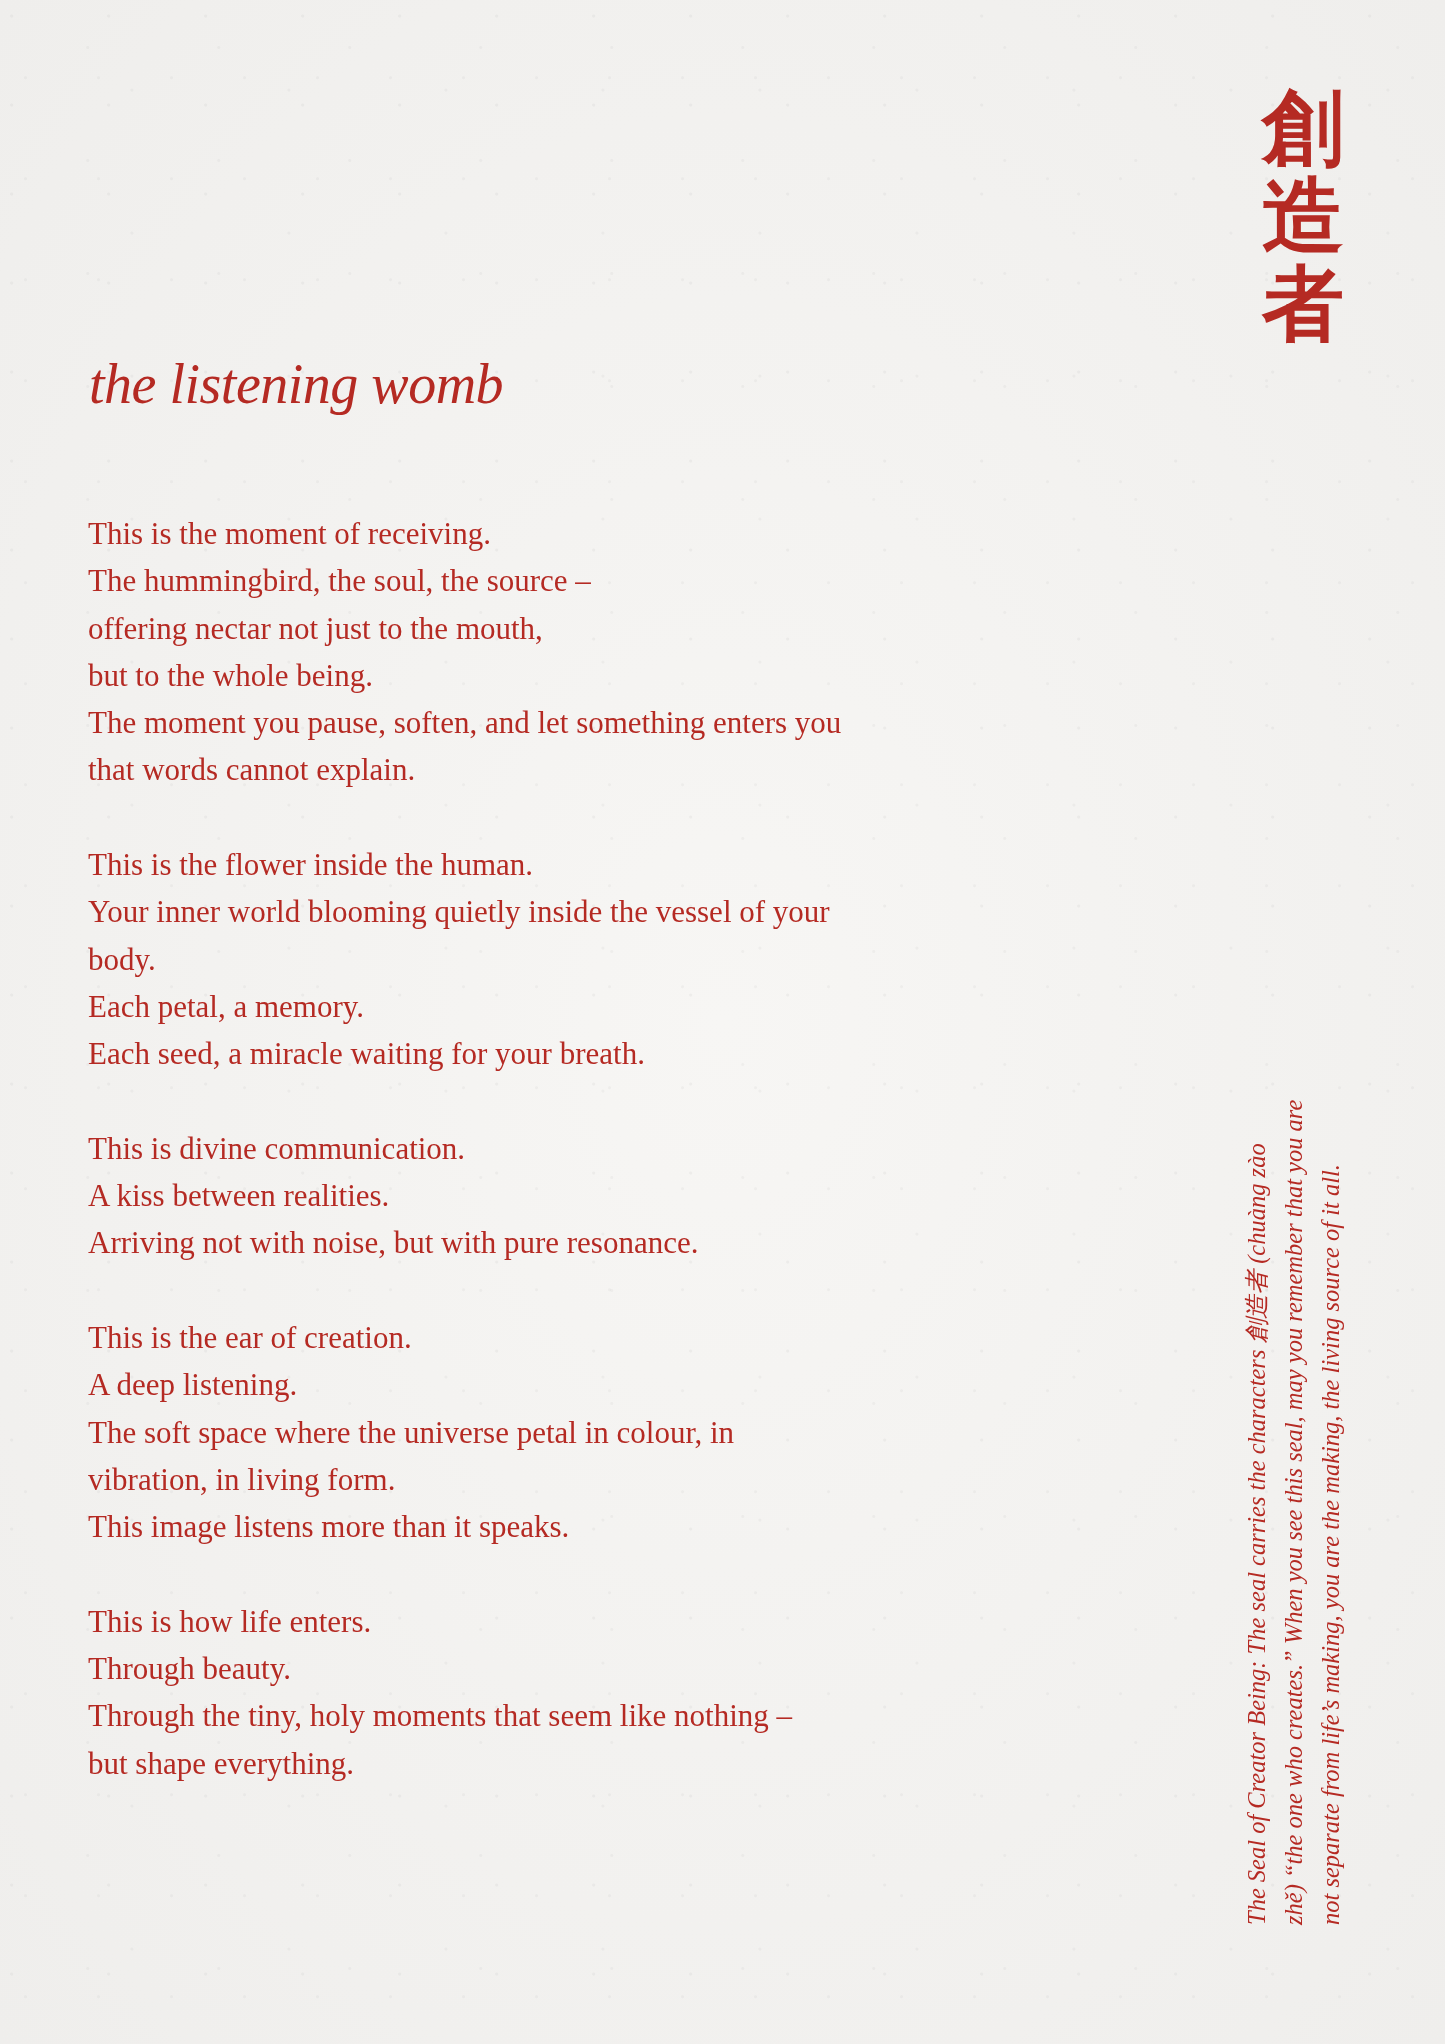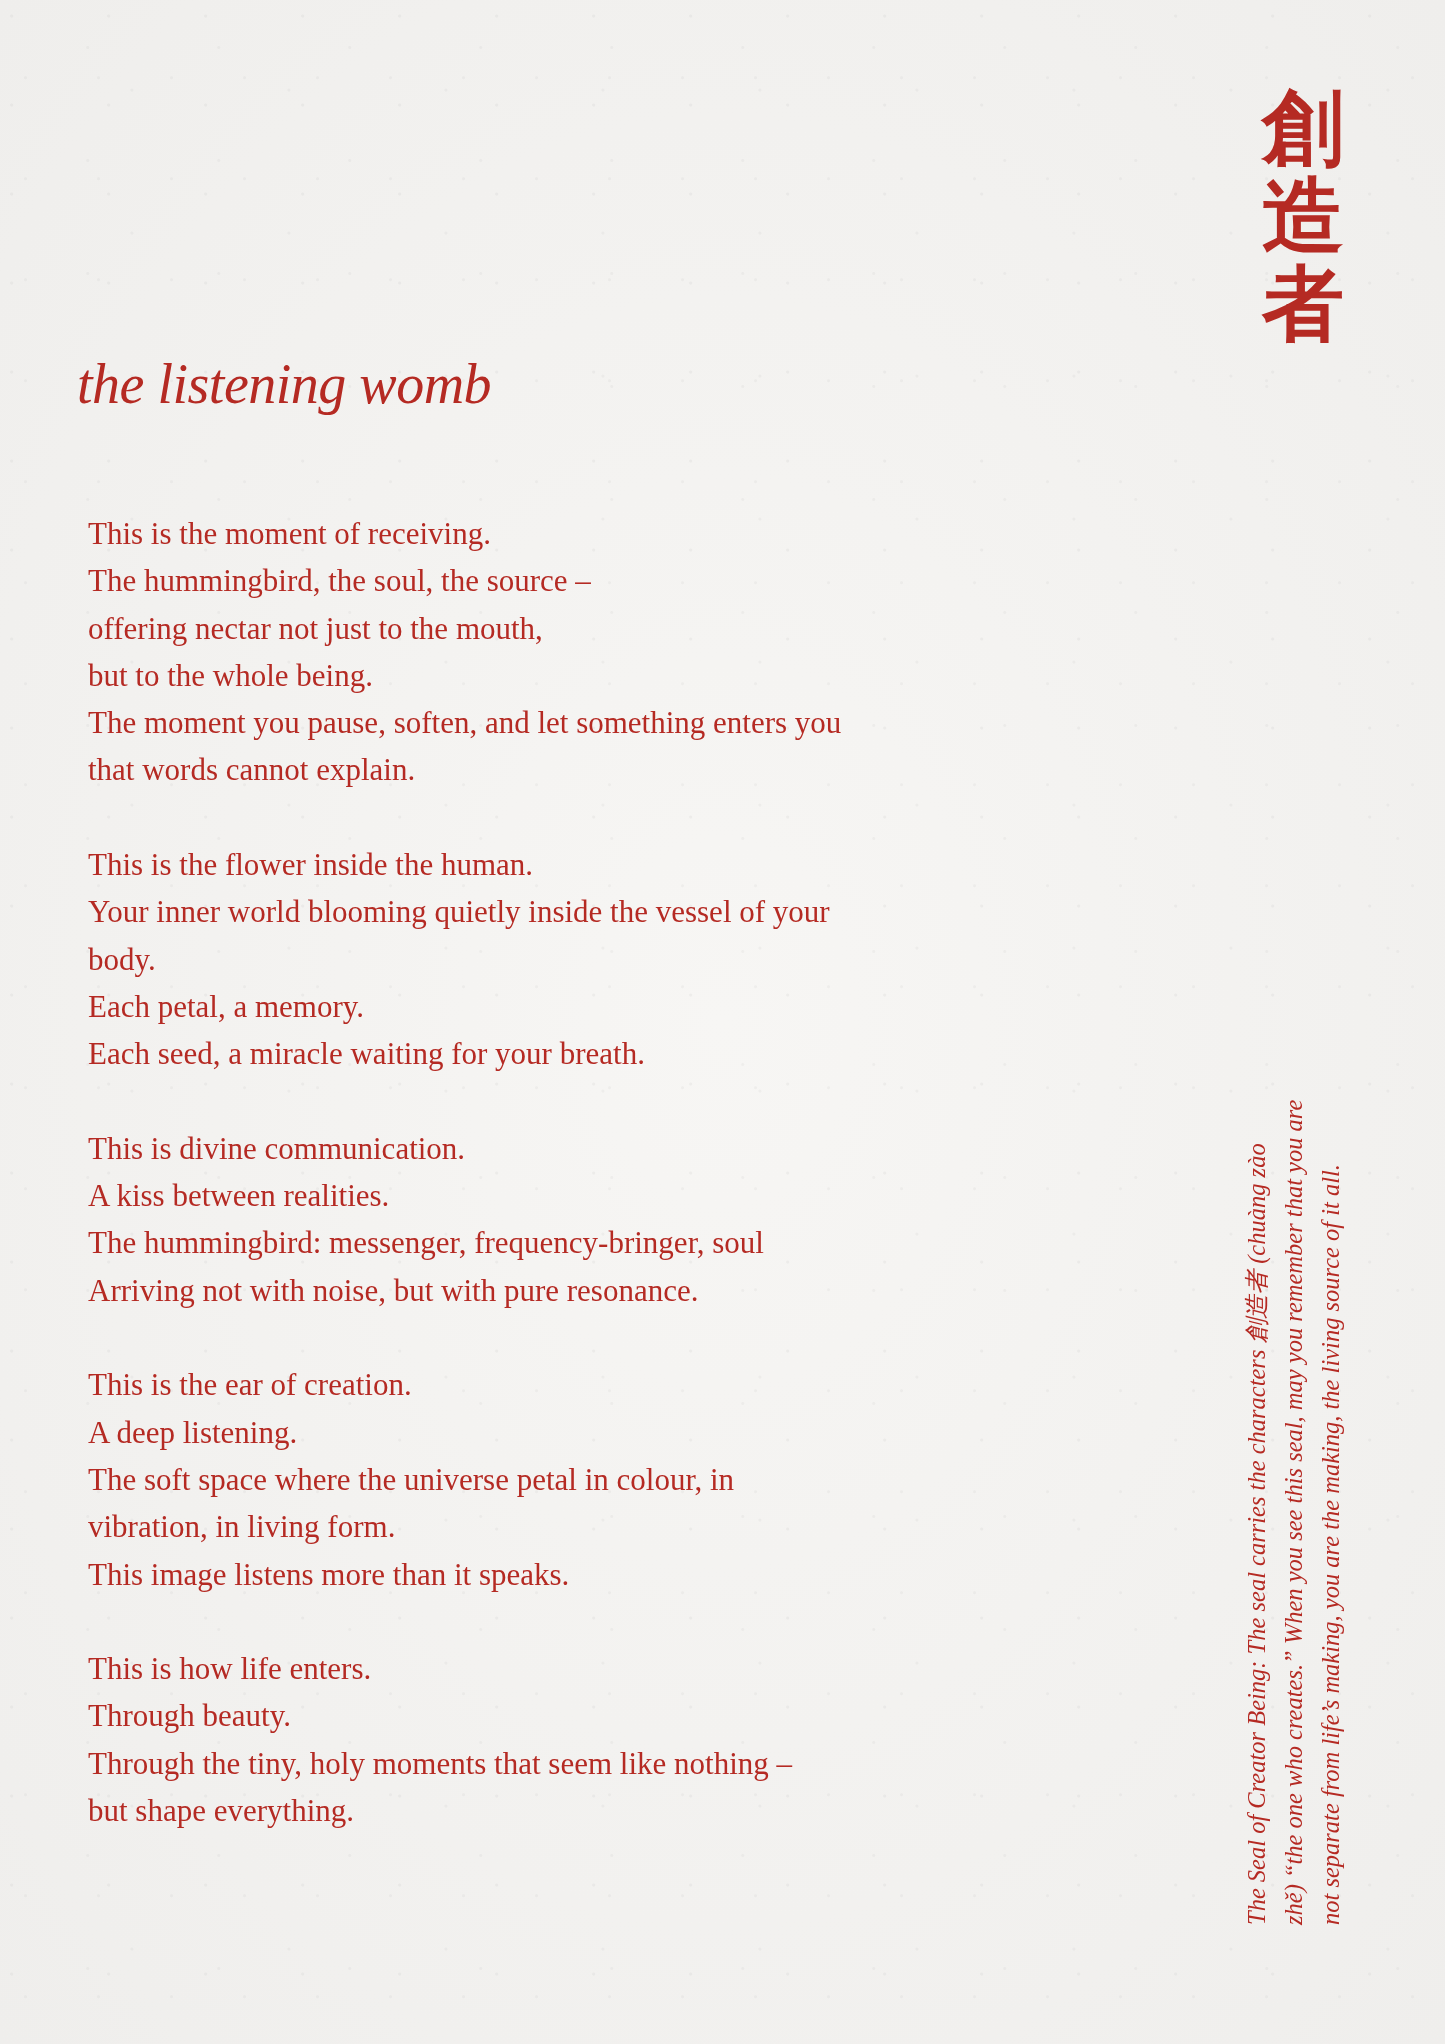--- a/index.html
+++ b/index.html
@@ -28,21 +28,21 @@
       align-items: center;
       color: var(--accent);
       font-family: "DejaVu Sans", sans-serif;
       font-weight: bold;
       font-size: 82px;
       line-height: 88px;
     }
     .seal span { display: block; }
     .title {
       position: absolute;
-      left: 77px;
+      left: 89px;
       top: 348px;
       margin: 0;
       font-family: "Liberation Serif", "DejaVu Serif", serif;
       font-style: italic;
       font-weight: normal;
       font-size: 56px;
       line-height: 72px;
       color: var(--accent);
       letter-spacing: -0.5px;
     }
@@ -96,21 +96,20 @@
   <p class="stanza">
     <span class="line">This is the flower inside the human.</span>
     <span class="line">Your inner world blooming quietly inside the vessel of your</span>
     <span class="line">body.</span>
     <span class="line">Each petal, a memory.</span>
     <span class="line">Each seed, a miracle waiting for your breath.</span>
   </p>
   <p class="stanza">
     <span class="line">This is divine communication.</span>
     <span class="line">A kiss between realities.</span>
-    <span class="line">The hummingbird: messenger, frequency-bringer, soul</span>
     <span class="line">Arriving not with noise, but with pure resonance.</span>
   </p>
   <p class="stanza">
     <span class="line">This is the ear of creation.</span>
     <span class="line">A deep listening.</span>
     <span class="line">The soft space where the universe petal in colour, in</span>
     <span class="line">vibration, in living form.</span>
     <span class="line">This image listens more than it speaks.</span>
   </p>
   <p class="stanza">

